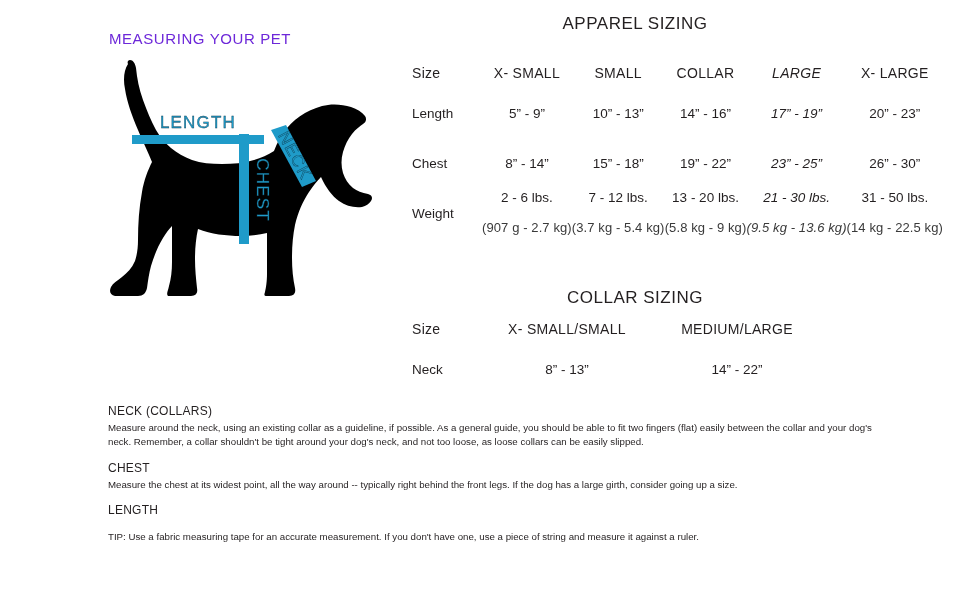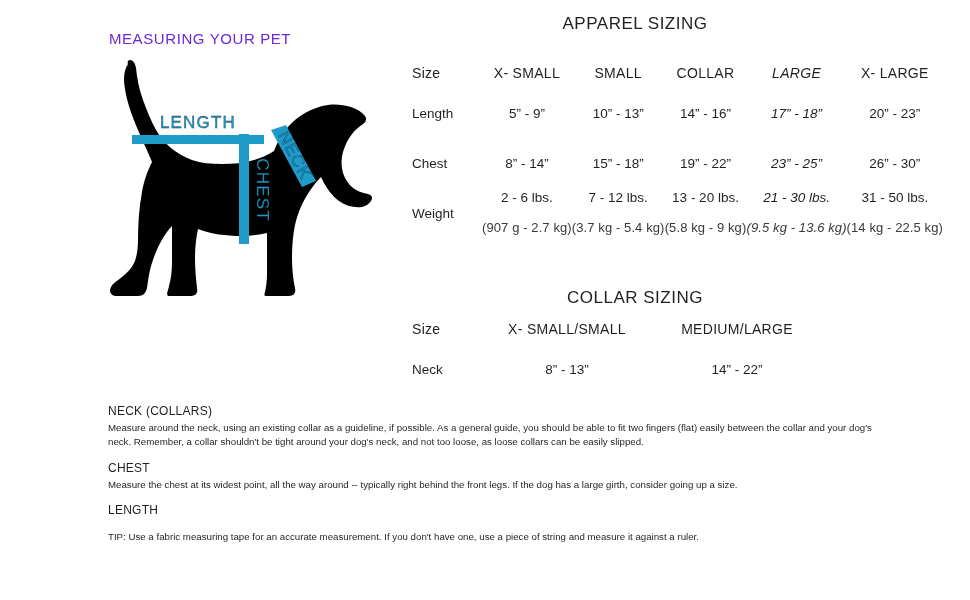--- a/index.html
+++ b/index.html
@@ -242,21 +242,21 @@
       <td class="c2 size-head">COLLAR</td>
       <td class="c3 size-head">LARGE</td>
       <td class="c4 size-head">X- LARGE</td>
     </tr>
 
     <tr>
       <td class="rowlabel">Length</td>
       <td class="c0">5” - 9”</td>
       <td class="c1">10” - 13”</td>
       <td class="c2">14” - 16”</td>
-      <td class="c3">17” - 18”</td>
+      <td class="c3">17” - 19”</td>
       <td class="c4">20” - 23”</td>
     </tr>
 
     <tr>
       <td class="rowlabel">Chest</td>
       <td class="c0">8” - 14”</td>
       <td class="c1">15” - 18”</td>
       <td class="c2">19” - 22”</td>
       <td class="c3">23” - 25”</td>
       <td class="c4">26” - 30”</td>

